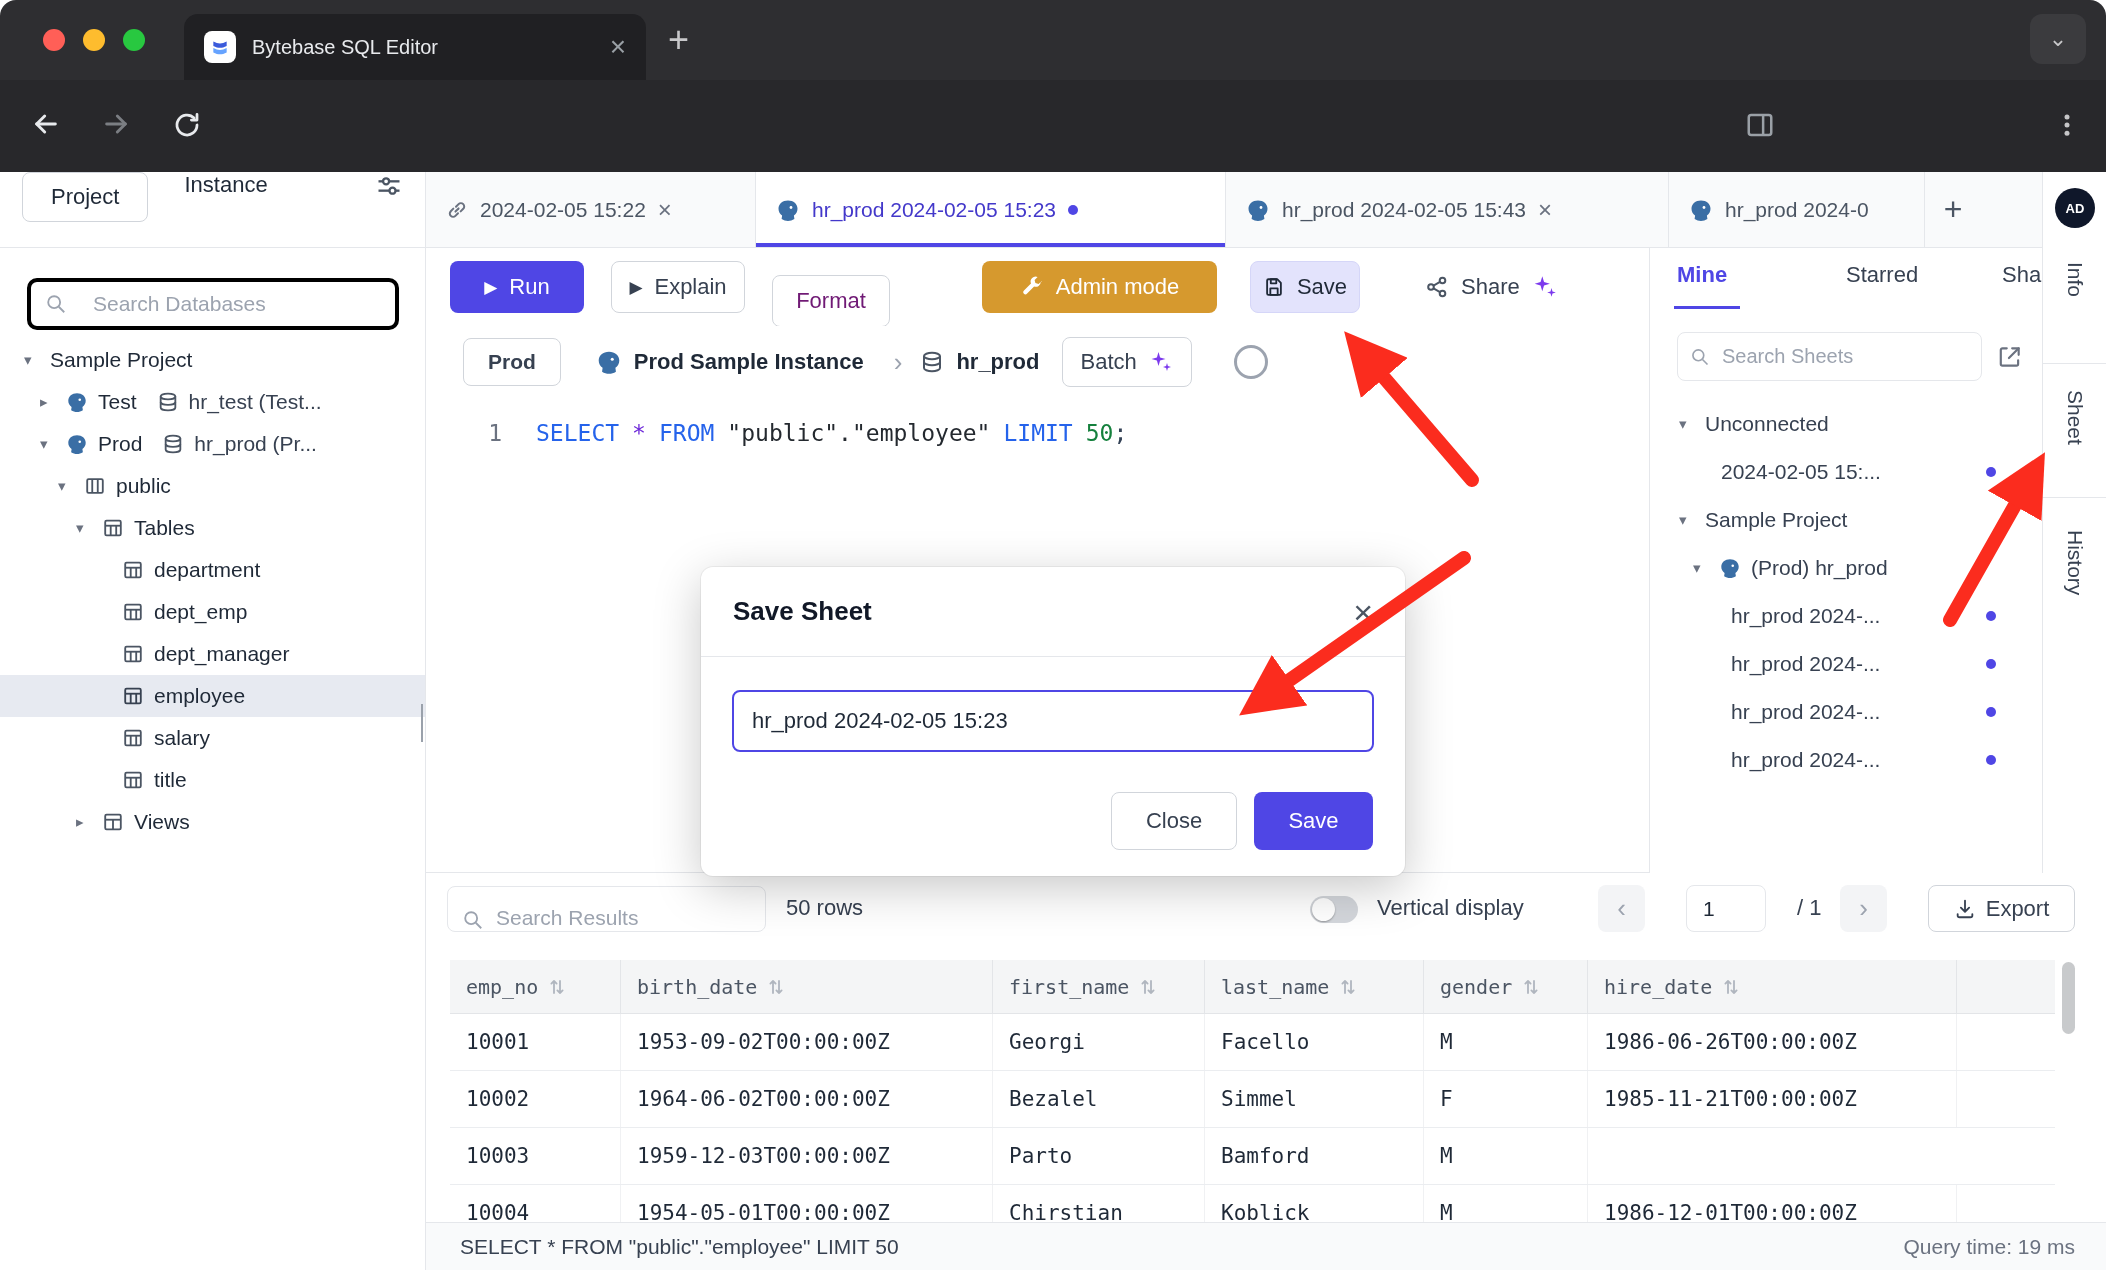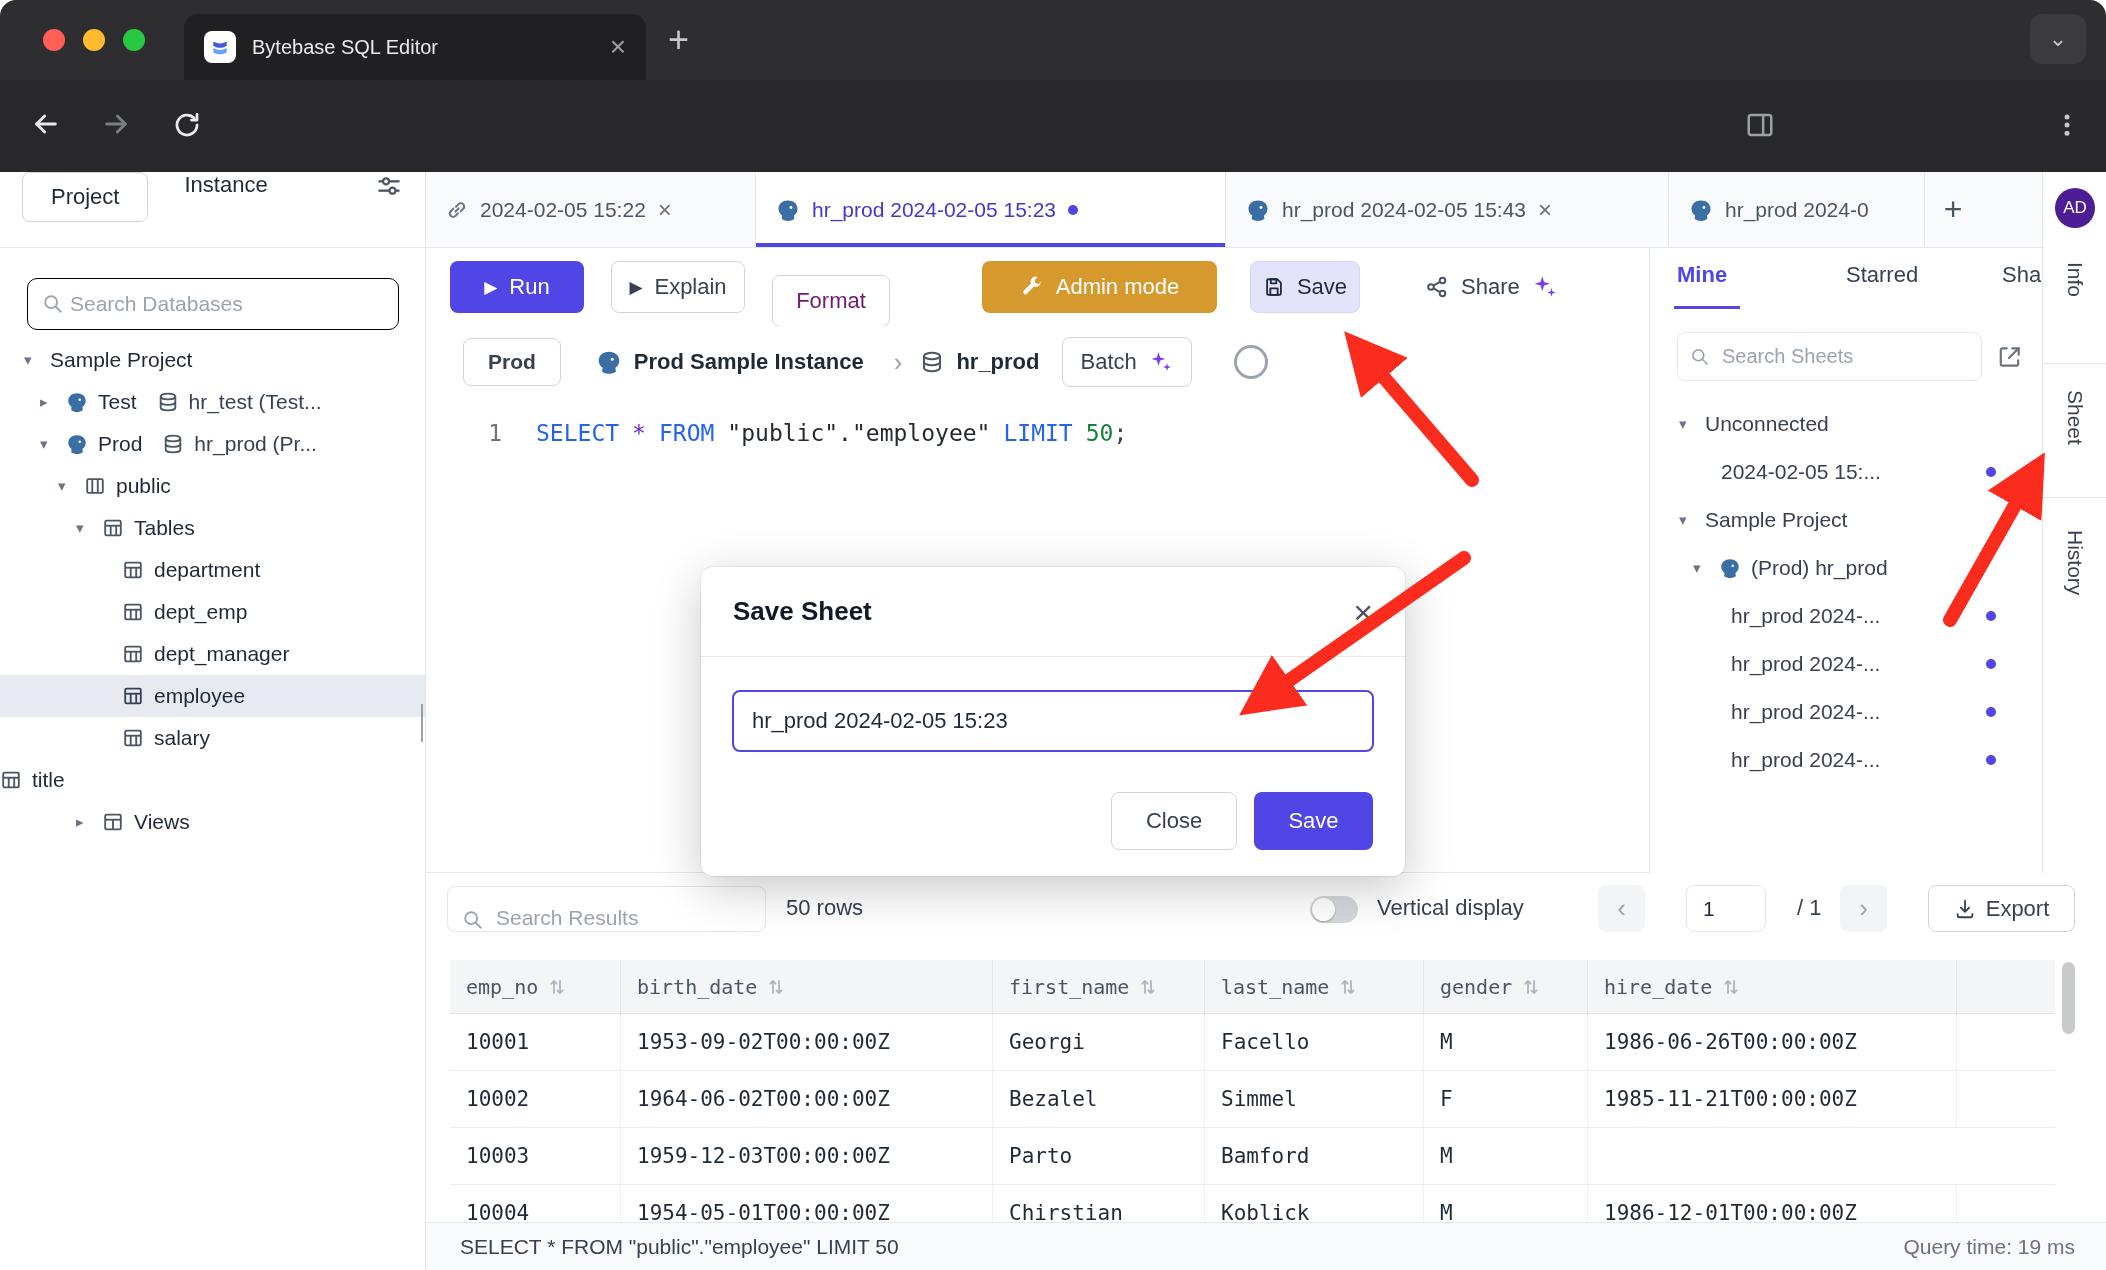--- a/index.html
+++ b/index.html
@@ -45,22 +45,22 @@
         border-right:1px solid #e5e7eb;font-size:21px;color:#4b5563;white-space:nowrap;overflow:hidden;}
   .etab.active{background:#fff;color:#4338ca;}
   .etab.active::after{content:"";position:absolute;left:0;right:0;bottom:0;height:4px;background:#4f46e5;}
   .blue-dot{width:10px;height:10px;border-radius:50%;background:#4f46e5;flex:none;}
   .etab-close{color:#6b7280;font-size:24px;line-height:1;}
   .plus-tab{width:56px;display:flex;align-items:center;justify-content:center;font-size:32px;color:#4b5563;}
 
   
   .sidebar{position:absolute;left:0;top:248px;width:426px;height:1022px;background:#fff;
            border-right:1px solid #e5e7eb;box-sizing:border-box;}
-  .db-search{position:absolute;left:27px;top:30px;width:372px;height:52px;border:1px solid #000000;border-radius:10px;
-             display:flex;align-items:center;gap:4px;padding:0 14px;box-sizing:border-box;background:#fff;}
+  .db-search{position:absolute;left:27px;top:30px;width:372px;height:52px;border:4px solid #000000;border-radius:10px;
+             display:flex;align-items:center;gap:24px;padding:0 14px;box-sizing:border-box;background:#fff;}
   .db-search input{border:none;outline:none;font-size:21px;color:#374151;width:100%;font-family:inherit;background:transparent;}
   .db-search input::placeholder{color:#9ca3af;}
   .db-tree{position:absolute;left:0;top:91px;width:425px;}
   .trow{height:42px;display:flex;align-items:center;gap:10px;font-size:21px;color:#1f2937;white-space:nowrap;box-sizing:border-box;}
   .trow .chev{color:#6b7280;font-size:15px;width:16px;flex:none;}
   .trow.selected{background:#e7eaf1;}
   .dim{color:#374151;}
   .grip{position:absolute;left:421px;top:704px;width:9px;height:38px;border-left:2px solid #9aa1ab;border-right:2px solid #9aa1ab;}
 
   
@@ -149,22 +149,22 @@
   .sp-open{position:absolute;left:347px;top:96px;}
   .sp-tree{position:absolute;left:0;top:152px;width:392px;}
   .srow{height:48px;display:flex;align-items:center;gap:10px;font-size:21px;color:#374151;white-space:nowrap;box-sizing:border-box;}
   .srow .chev{color:#6b7280;font-size:15px;width:16px;flex:none;}
   .srow .right{margin-left:auto;margin-right:46px;}
   .more-dots{color:#6b7280;font-size:26px;line-height:1;margin-left:auto;margin-right:38px;}
 
   
   .rail{position:absolute;left:2042px;top:172px;width:64px;height:701px;background:#fff;
         border-left:1px solid #e5e7eb;box-sizing:border-box;}
-  .avatar{position:absolute;left:12px;top:16px;width:40px;height:40px;border-radius:50%;background:#4c1d95;
-          color:#fff;font-size:17px;font-weight:normal;display:flex;align-items:center;justify-content:center;}
+  .avatar{position:absolute;left:12px;top:16px;width:40px;height:40px;border-radius:50%;background:#0f172a;
+          color:#fff;font-size:13px;font-weight:bold;display:flex;align-items:center;justify-content:center;}
   .rail-label{position:absolute;left:20px;writing-mode:vertical-rl;font-size:21px;color:#374151;}
   .rail-sep{position:absolute;left:0;width:63px;height:1px;background:#e5e7eb;}
 
   
   .dialog{position:absolute;left:701px;top:567px;width:704px;height:309px;background:#fff;border-radius:12px;
           box-shadow:0 12px 48px rgba(0,0,0,.22),0 0 0 1px rgba(0,0,0,.05);z-index:50;}
   .dlg-header{height:90px;display:flex;align-items:center;justify-content:space-between;
               padding:0 32px;border-bottom:1px solid #e5e7eb;box-sizing:border-box;}
   .dlg-title{font-size:26px;font-weight:600;color:#111827;}
   .dlg-close{font-size:34px;color:#4b5563;line-height:1;}
@@ -443,21 +443,21 @@
         <span>
             <svg width="22" height="22" viewBox="0 0 24 24" fill="none" stroke="#4b5563" stroke-width="2">
               <rect x="3.5" y="4" width="17" height="16" rx="1.5"></rect>
               <line x1="3.5" y1="9.5" x2="20.5" y2="9.5"></line>
               <line x1="9.5" y1="9.5" x2="9.5" y2="20"></line>
               <line x1="15.5" y1="9.5" x2="15.5" y2="20"></line>
             </svg>
           </span>
         <span>salary</span>
       </div>
-      <div class="trow" style="">
+      <div class="trow" style="padding-left:122px;">
         <span>
             <svg width="22" height="22" viewBox="0 0 24 24" fill="none" stroke="#4b5563" stroke-width="2">
               <rect x="3.5" y="4" width="17" height="16" rx="1.5"></rect>
               <line x1="3.5" y1="9.5" x2="20.5" y2="9.5"></line>
               <line x1="9.5" y1="9.5" x2="9.5" y2="20"></line>
               <line x1="15.5" y1="9.5" x2="15.5" y2="20"></line>
             </svg>
           </span>
         <span>title</span>
       </div>

